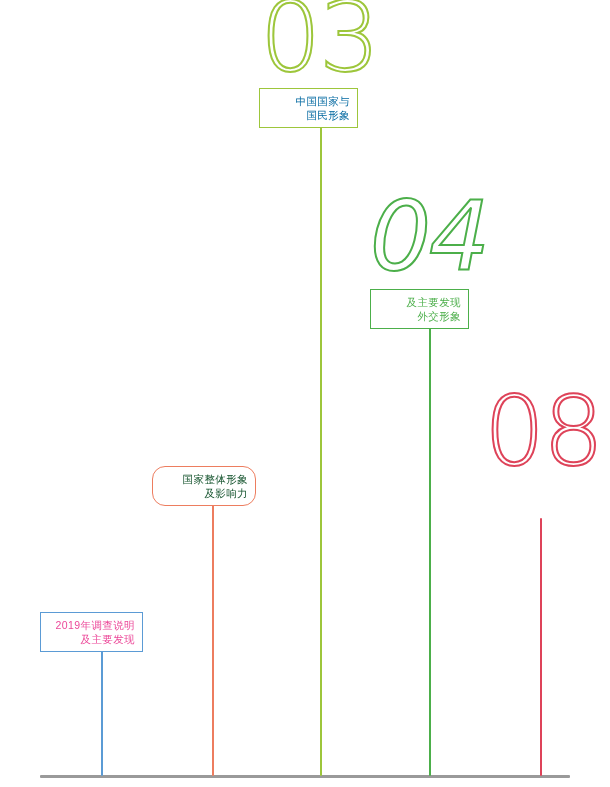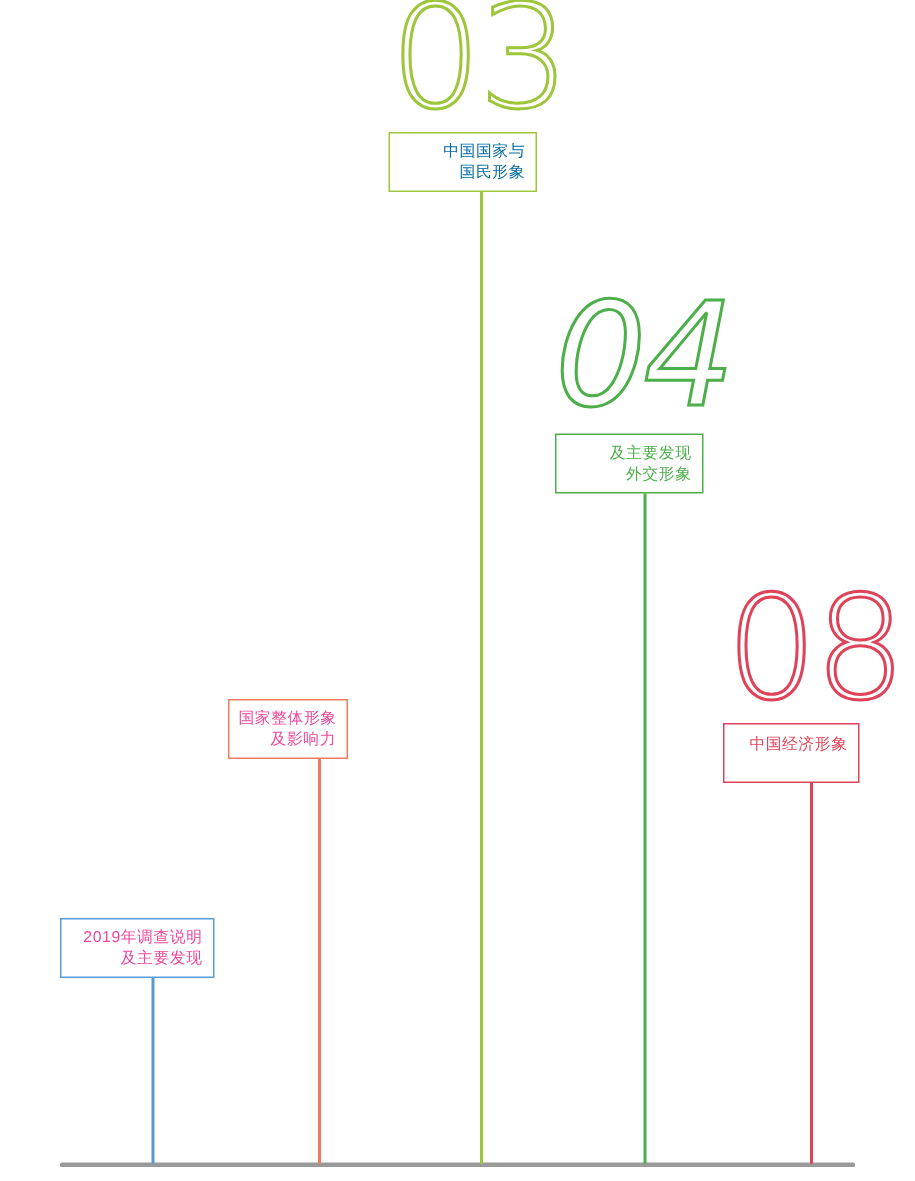--- a/index.html
+++ b/index.html
@@ -86,34 +86,31 @@
 <body>
 
 <div id="stage">
   <div class="baseline" style="left: 40px; top: 775px; width: 530px; height: 3px; background: rgb(154, 154, 154);"></div>
 <div class="stem" style="left: 101px; top: 648px; height: 128px; background: rgb(91, 155, 213);"></div>
     <div class="labelbox" style="left: 40px; top: 612px; width: 103px; color: #ec4899; border-color: rgb(91, 155, 213);">
       <span class="line">2019年调查说明</span>
       <span class="line">及主要发现</span>
     </div>
     <div class="stem" style="left: 212px; top: 502px; height: 274px; background: rgb(237, 125, 95);"></div>
-    <div class="labelbox" style="left: 152px; top: 466px; width: 80px; color: #ec4899; border-color: rgb(237, 125, 95);">
+    <div class="labelbox" style="left: 152px; top: 466px; width: 104px; color: #14532d; border-color: rgb(237, 125, 95); border-radius: 13px;">
       <span class="line">国家整体形象</span>
       <span class="line">及影响力</span>
     </div>
     <div class="stem" style="left: 320px; top: 124px; height: 652px; background: rgb(157, 198, 59);"></div>
     <div class="numeral" style="left: 260px; top: -7px; -webkit-text-stroke-color: rgb(157, 198, 59); color: transparent;">03</div>
     <div class="labelbox" style="left: 259px; top: 88px; width: 99px; color: #0369a1; border-color: rgb(157, 198, 59);">
       <span class="line">中国国家与</span>
       <span class="line">国民形象</span>
     </div>
     <div class="stem" style="left: 429px; top: 325px; height: 451px; background: rgb(76, 175, 74);"></div>
     <div class="numeral" style="left: 370px; top: 192px; -webkit-text-stroke-color: rgb(76, 175, 74); color: transparent; font-style: italic;">04</div>
     <div class="labelbox" style="left: 370px; top: 289px; width: 99px; color: rgb(76, 175, 74); border-color: rgb(76, 175, 74);">
       <span class="line">及主要发现</span>
       <span class="line">外交形象</span>
     </div>
     <div class="stem" style="left: 540px; top: 518px; height: 258px; background: rgb(222, 67, 89);"></div>
     <div class="numeral" style="left: 484px; top: 387px; -webkit-text-stroke-color: rgb(222, 67, 89); color: transparent;">08</div>
-    <div class="labelbox single" style="left: 482px; top: 482px; width: 91px; color: rgb(222, 67, 89); border-color: rgb(222, 67, 89);">
-      <span class="line">中国经济形象</span>
-    </div>
   </div>
 
 </body></html>

